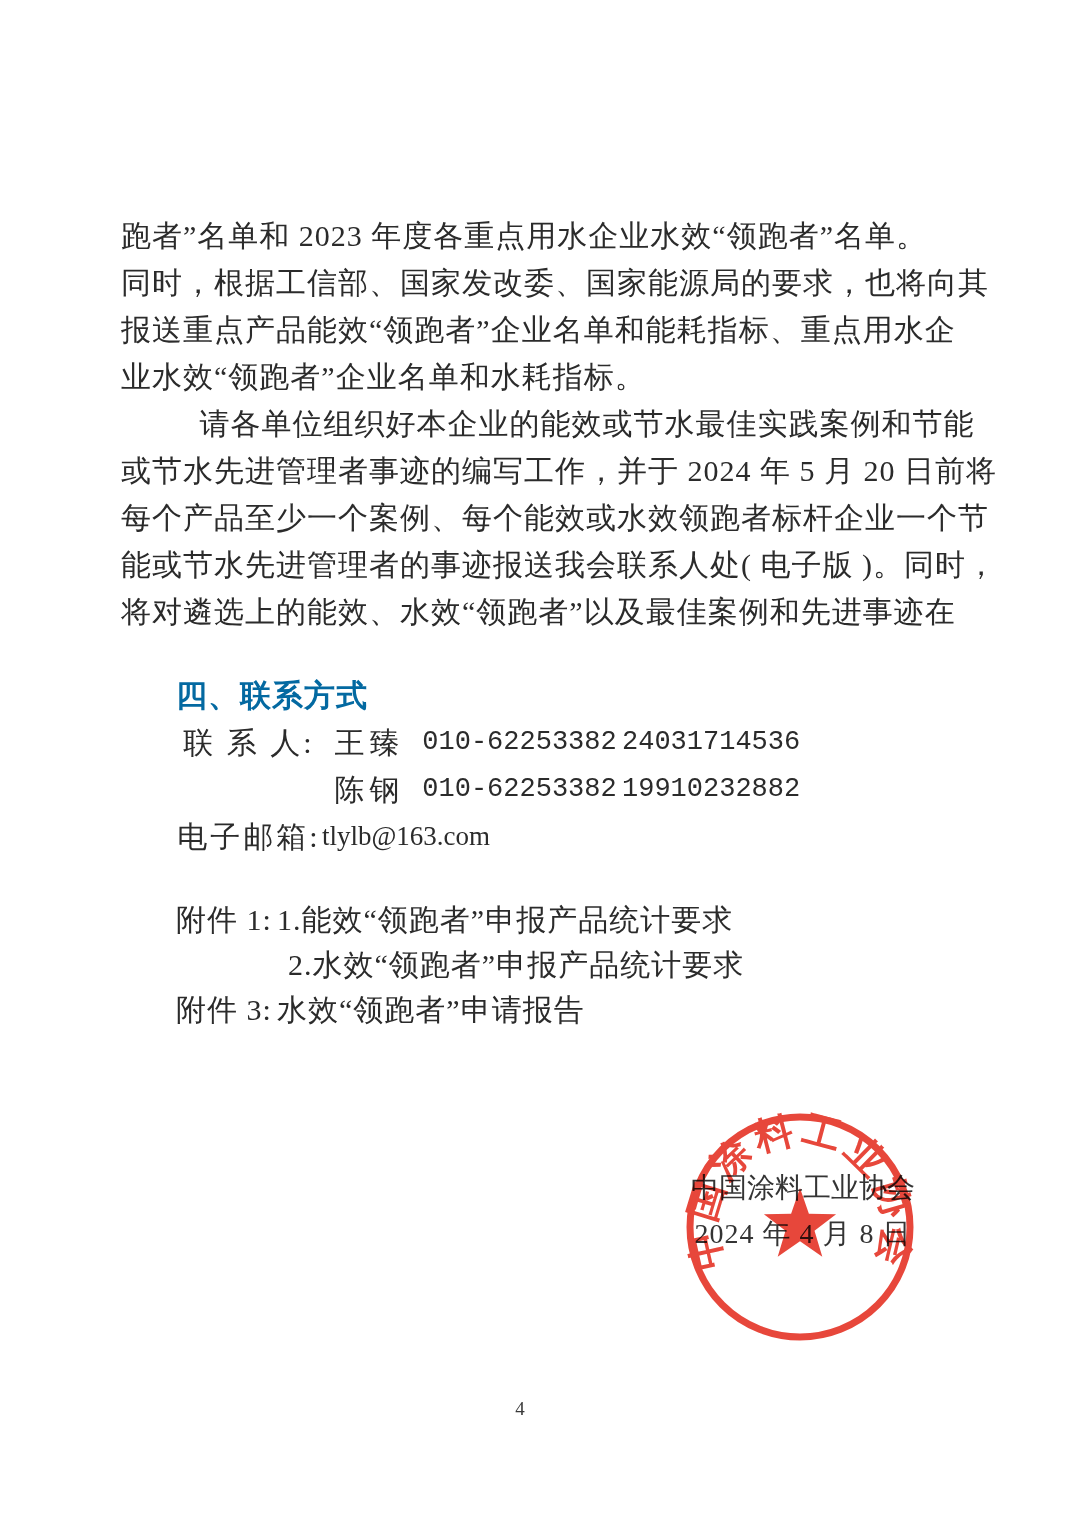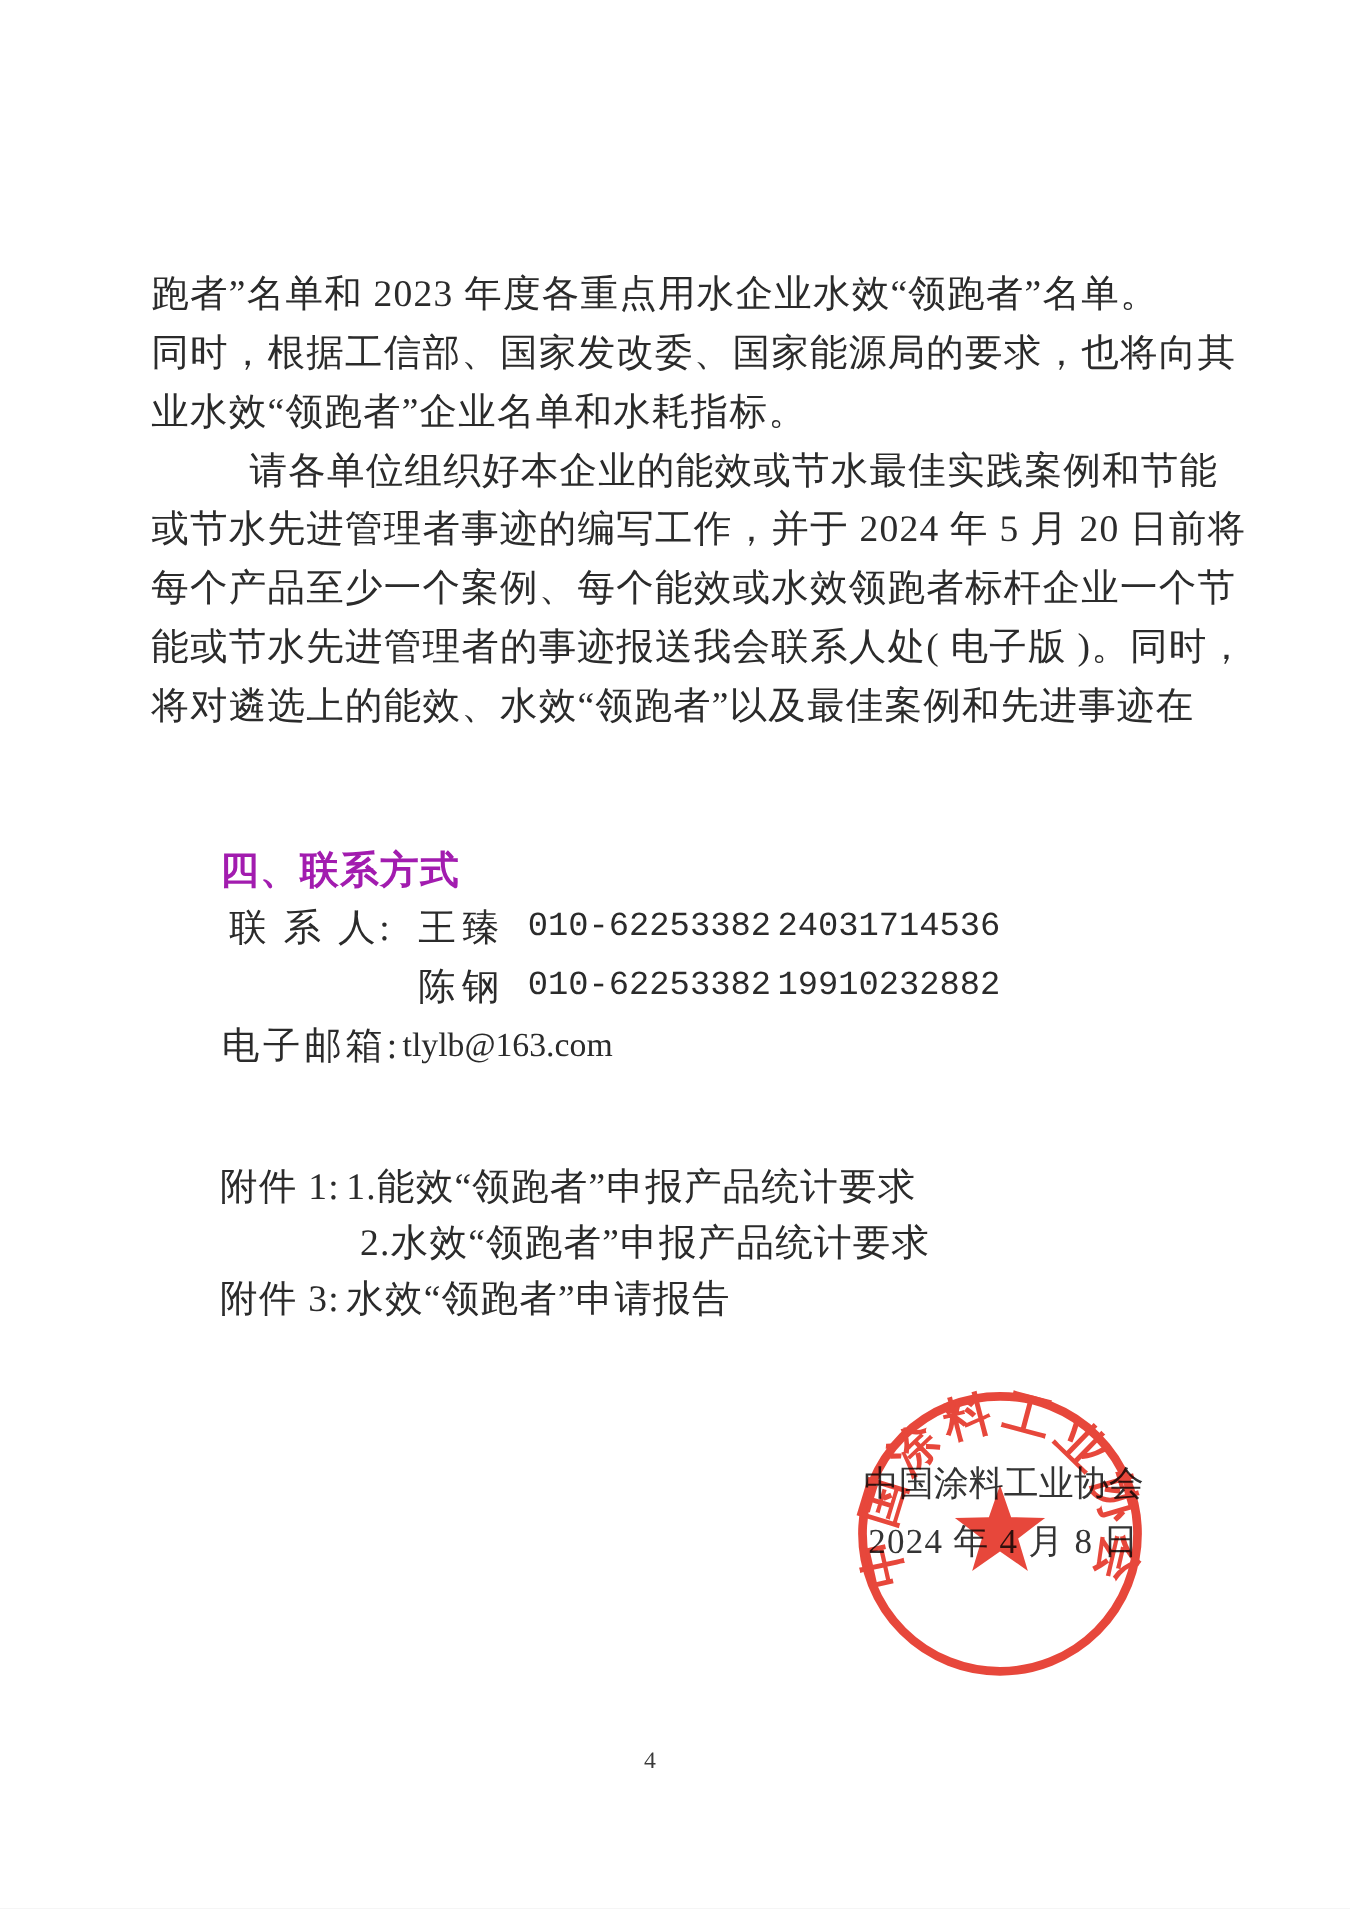--- a/index.html
+++ b/index.html
@@ -19,34 +19,34 @@
     font-size:30px; line-height:47px; letter-spacing:1px;
   }
   .line { white-space:nowrap; height:47px; }
   .line.indent { padding-left:62px;text-align:center; }
 
   
   .heading {
     position:absolute; left:176px; top:672px;
     font-family:"Liberation Sans","DejaVu Sans",sans-serif;
     font-weight:bold; font-size:31px; line-height:47px;
-    letter-spacing:1px; color:#a21caf; white-space:nowrap;
+    letter-spacing:1px; color:#0369a1; white-space:nowrap;
   }
 
   
   .contact-block { position:absolute; left:176px; top:719px; font-size:30px;text-align:center; }
   .contact-row { display:flex; height:47px; line-height:47px; white-space:nowrap; }
   .c-label { width:146px; letter-spacing:3px; }
   .c-name  { width:95px;  letter-spacing:5px; }
   .c-phone { width:205px; font-family:"Liberation Mono","DejaVu Sans Mono",monospace; font-size:27px; }
   .c-mobile{ font-family:"Liberation Mono","DejaVu Sans Mono",monospace; font-size:27px; }
   .c-email { font-family:Liberation Serif, serif; font-size:27px; }
 
   
-  .attach-block { position:absolute; left:176px; top:927px; font-size:30px; }
+  .attach-block { position:absolute; left:176px; top:897px; font-size:30px; }
   .attach-row { display:flex; height:45px; line-height:45px; white-space:nowrap; letter-spacing:1px; }
   .a-label { width:101px; }
   .attach-row.cont .a-label { width:112px; }
 
   
   .signature {
     position:absolute; left:678px; top:1168px; width:250px;
     text-align:center; font-size:28px; color:#343434;
   }
   .sig-org  { line-height:40px; letter-spacing:0px; white-space:nowrap; }
@@ -71,20 +71,21 @@
   }
 </style>
 </head>
 <body>
 
 <div class="page">
 
   <div class="body-block">
     <div class="line">跑者”名单和 2023 年度各重点用水企业水效“领跑者”名单。</div>
     <div class="line">同时，根据工信部、国家发改委、国家能源局的要求，也将向其</div>
+    <div class="line">报送重点产品能效“领跑者”企业名单和能耗指标、重点用水企</div>
     <div class="line">业水效“领跑者”企业名单和水耗指标。</div>
     <div class="line indent">请各单位组织好本企业的能效或节水最佳实践案例和节能</div>
     <div class="line">或节水先进管理者事迹的编写工作，并于 2024 年 5 月 20 日前将</div>
     <div class="line">每个产品至少一个案例、每个能效或水效领跑者标杆企业一个节</div>
     <div class="line">能或节水先进管理者的事迹报送我会联系人处( 电子版 )。同时，</div>
     <div class="line">将对遴选上的能效、水效“领跑者”以及最佳案例和先进事迹在</div>
   </div>
 
   <div class="heading">四、联系方式</div>
 

